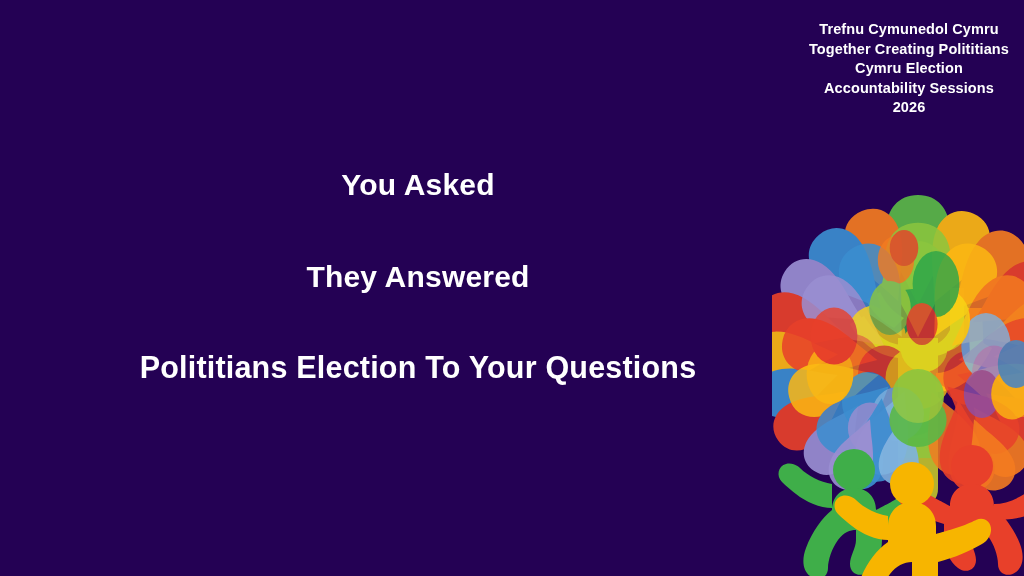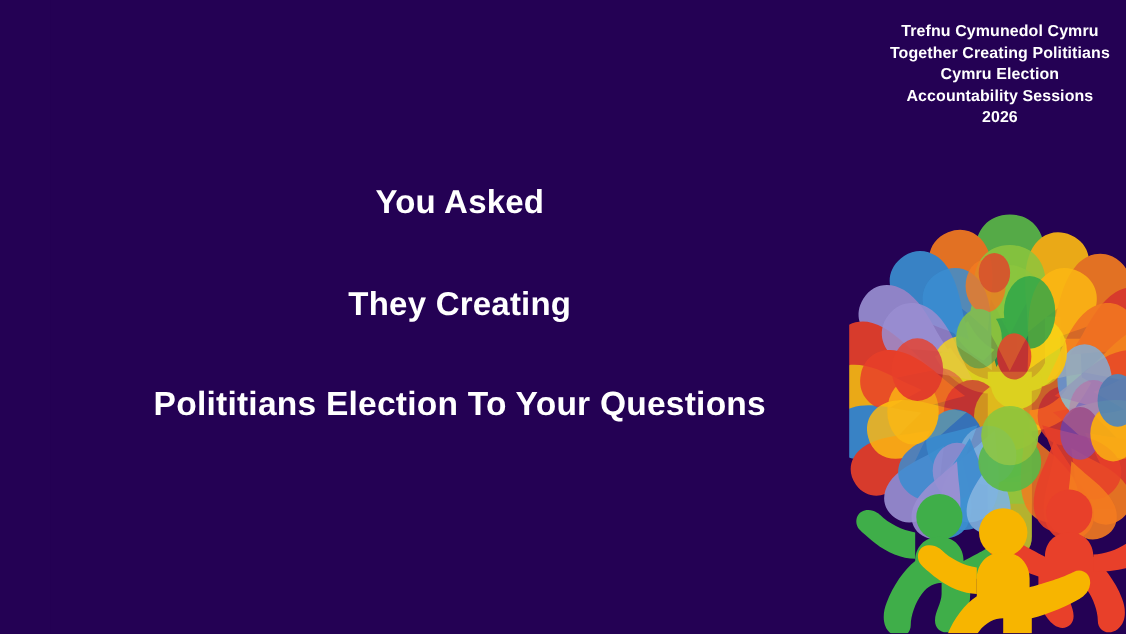--- a/index.html
+++ b/index.html
@@ -73,21 +73,21 @@
   <div id="org-header">
     <div>Trefnu Cymunedol Cymru</div>
     <div>Together Creating Polititians</div>
     <div>Cymru Election</div>
     <div>Accountability Sessions</div>
     <div>2026</div>
   </div>
 
   <div id="headline">
     <div class="headline-line" id="line-1">You Asked</div>
-    <div class="headline-line" id="line-2">They Creating</div>
+    <div class="headline-line" id="line-2">They Answered</div>
     <div class="headline-line" id="line-3">Polititians Election To Your Questions</div>
   </div>
 
   <div id="logo-wrap">
     <svg viewBox="0 0 298 388" xmlns="http://www.w3.org/2000/svg">
       <defs>
 
         <g id="petal">
           <path d="M0,-44 C16,-44 25,-32 25,-18 C25,-4 18,10 9,26 C5,34 2,40 0,44 C-2,40 -5,34 -9,26 C-18,10 -25,-4 -25,-18 C-25,-32 -16,-44 0,-44 Z"></path>
         </g>

